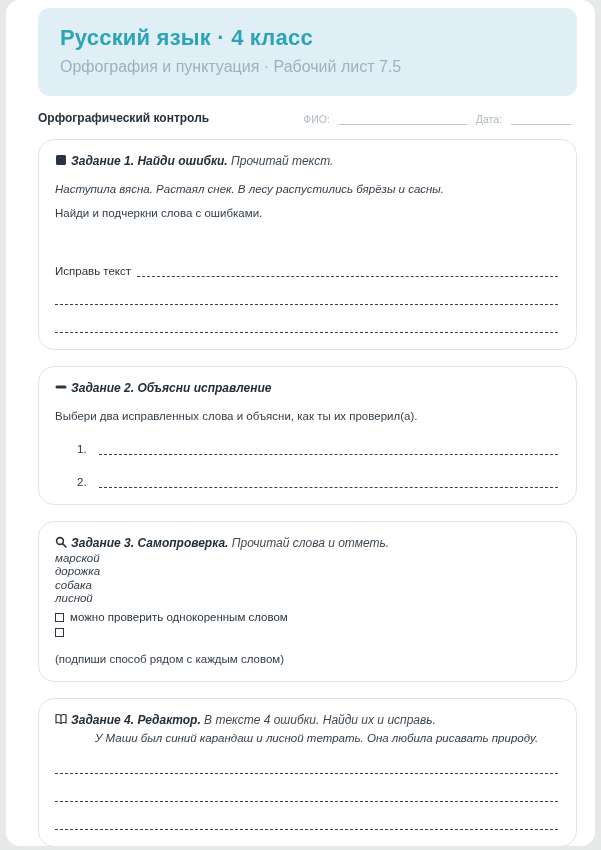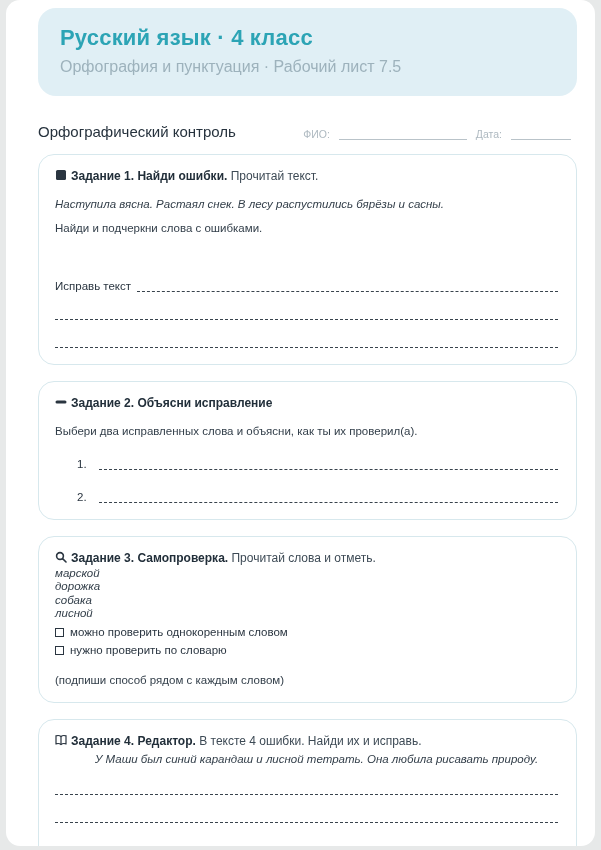--- a/index.html
+++ b/index.html
@@ -13,21 +13,21 @@
     position: absolute;
     left: 6px; top: 0; right: 6px; bottom: 4px;
     background: #ffffff;
     border-radius: 14px;
     padding: 8px 18px 0 32px;
     overflow: hidden;
   }
   
   .header-card {
     background: #e0eff5;
-    border-radius: 18px;
+    border-radius: 12px;
     padding: 17px 22px 20px 22px;
     margin-bottom: 15px;
   }
   .header-title {
     color: #2ca4b5;
     font-size: 22px;
     font-weight: bold;
     letter-spacing: .2px;
   }
   .header-subtitle {
@@ -37,23 +37,22 @@
   }
   
   .section-row {
     display: flex;
     align-items: flex-end;
     justify-content: space-between;
     margin: 2px 0 14px 0;
   }
   .section-title {
     color: #26323d;
-    font-size: 15px;
-    font-weight: normal;
-    margin-top: 12px;
+    font-size: 12px;
+    font-weight: bold;
   }
   .meta-fields {
     color: #aeb9c0;
     font-size: 10.5px;
     display: flex;
     align-items: flex-end;
     gap: 9px;
     margin-right: 6px;
   }
   .meta-line {
@@ -65,21 +64,21 @@
   .meta-line.date { width: 60px; }
   
   .card {
     border: 1.5px solid #d7e8ed;
     border-radius: 16px;
     padding: 13px 18px 16px 16px;
     margin-bottom: 16px;
     color: #2a3540;
     font-size: 11.5px;
   }
-  .task-head { font-size: 12px; line-height: 1.35; }
+  .task-head { font-size: 12px; line-height: 1.35; font-style: italic; }
   .task-head b { font-weight: bold; color: #222f3a; }
   .task-head .plain { font-weight: normal; color: #3d4a55; }
   .task-icon {
     display: inline-block;
     width: 12px; height: 12px;
     vertical-align: -1px;
     margin-right: 4px;
     color: #2a3540;
   }
   .task-icon svg { width: 100%; height: 100%; display: block; }
@@ -194,21 +193,20 @@
       <div>дорожка</div>
       <div>собака</div>
       <div>лисной</div>
     </div>
     <div class="check-row">
       <span class="checkbox"></span>
       <span>можно проверить однокоренным словом</span>
     </div>
     <div class="check-row">
       <span class="checkbox"></span>
-      <span>нужно проверить по словарю</span>
     </div>
     <div class="note">(подпиши способ рядом с каждым словом)</div>
   </div>
 
   <div class="card">
     <div class="task-head">
       <span class="task-icon">
         <svg viewBox="0 0 12 12" fill="none" stroke="currentColor" stroke-width="1.2">
             <path d="M6 2.5 C4.8 1.5 2.8 1.3 1 1.8 L1 9.8 C2.8 9.3 4.8 9.5 6 10.5 C7.2 9.5 9.2 9.3 11 9.8 L11 1.8 C9.2 1.3 7.2 1.5 6 2.5 Z"></path>
             <line x1="6" y1="2.5" x2="6" y2="10.5"></line>

